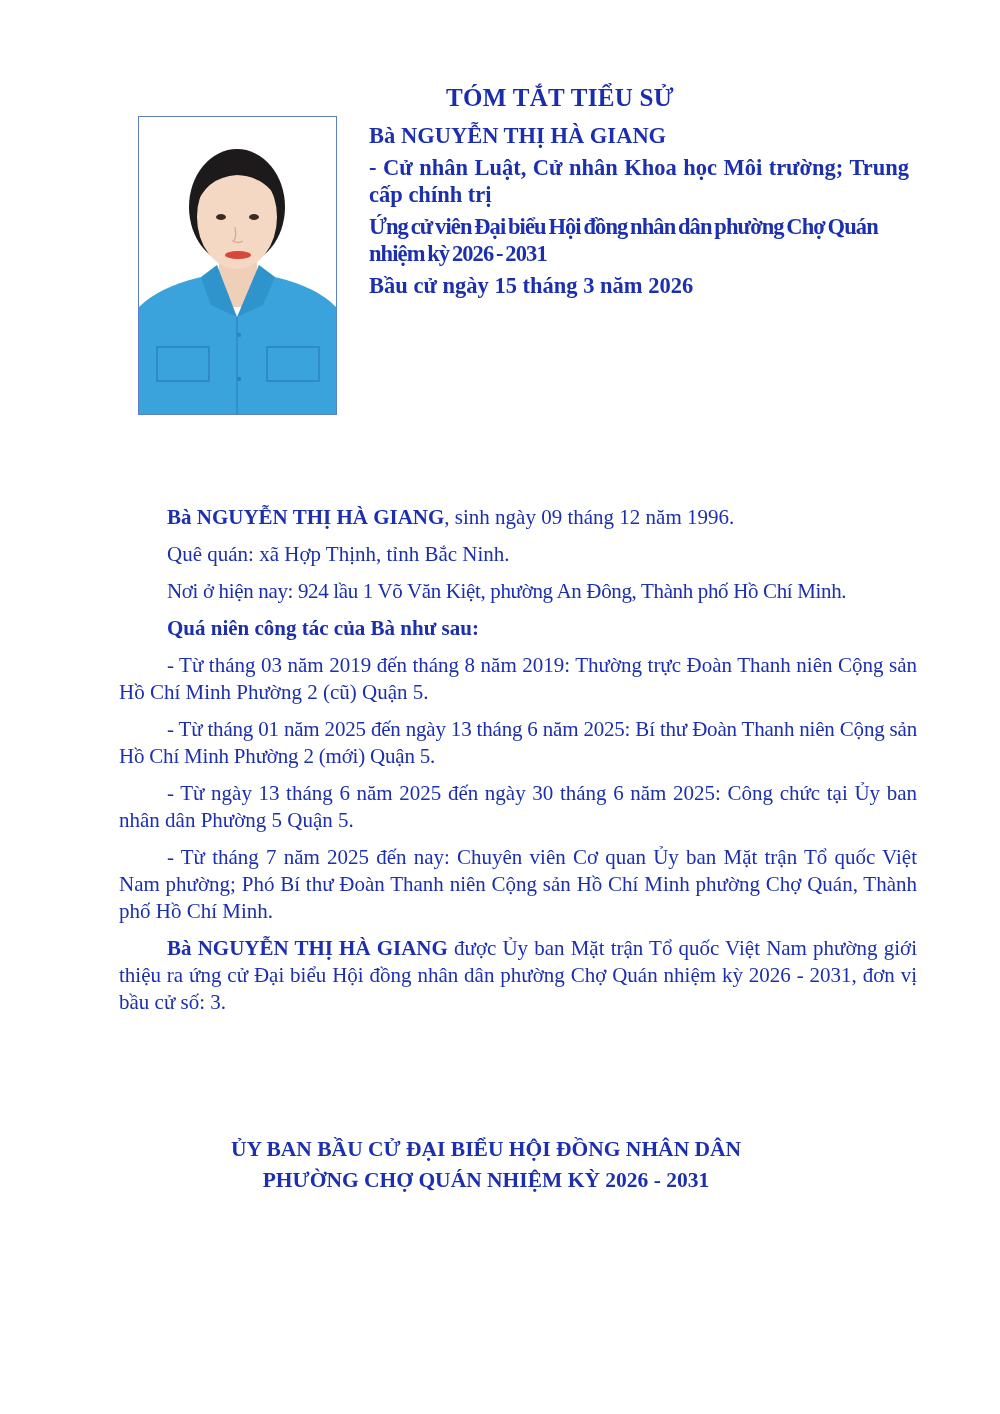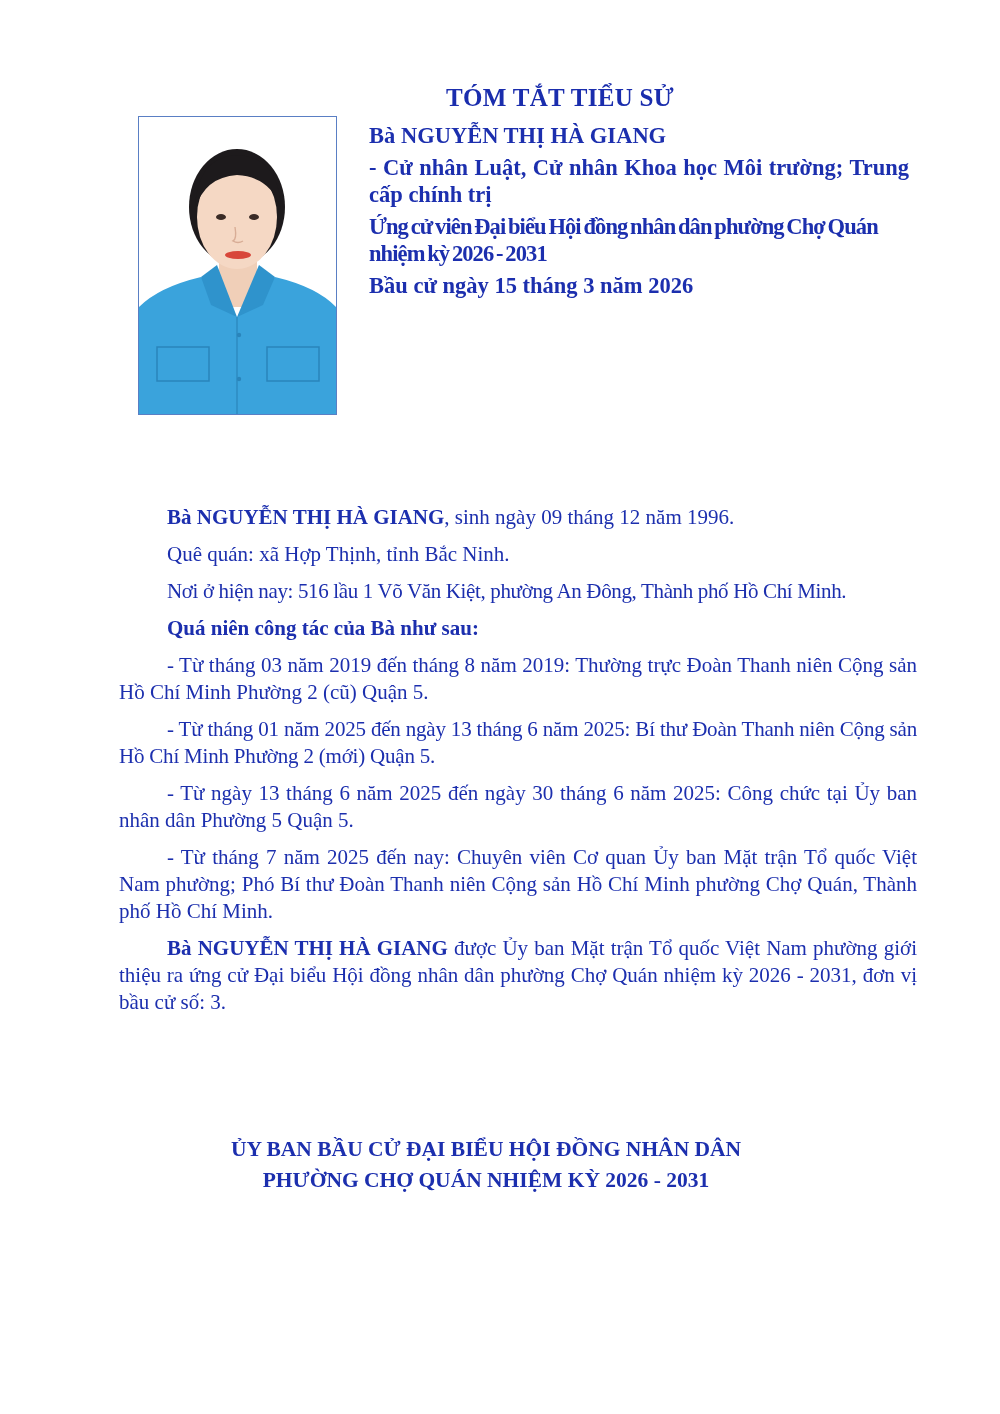--- a/index.html
+++ b/index.html
@@ -136,21 +136,21 @@
   <div class="header-block">
     <div class="hb-line">Bà NGUYỄN THỊ HÀ GIANG</div>
     <div class="hb-line justify">- Cử nhân Luật, Cử nhân Khoa học Môi trường; Trung cấp chính trị</div>
     <div class="hb-line condensed">Ứng cử viên Đại biểu Hội đồng nhân dân phường Chợ Quán nhiệm kỳ 2026 - 2031</div>
     <div class="hb-line">Bầu cử ngày 15 tháng 3 năm 2026</div>
   </div>
 
   <div class="body-block">
     <p><span class="b">Bà NGUYỄN THỊ HÀ GIANG</span><span>, sinh ngày 09 tháng 12 năm 1996.</span></p>
     <p>Quê quán: xã Hợp Thịnh, tỉnh Bắc Ninh.</p>
-    <p style="letter-spacing:-0.35px;">Nơi ở hiện nay: 516 lầu 1 Võ Văn Kiệt, phường An Đông, Thành phố Hồ Chí Minh.</p>
+    <p style="letter-spacing:-0.35px;">Nơi ở hiện nay: 924 lầu 1 Võ Văn Kiệt, phường An Đông, Thành phố Hồ Chí Minh.</p>
     <p class="b">Quá niên công tác của Bà như sau:</p>
     <p>- Từ tháng 03 năm 2019 đến tháng 8 năm 2019: Thường trực Đoàn Thanh niên Cộng sản Hồ Chí Minh Phường 2 (cũ) Quận 5.</p>
     <p style="letter-spacing:-0.2px;">- Từ tháng 01 năm 2025 đến ngày 13 tháng 6 năm 2025: Bí thư Đoàn Thanh niên Cộng sản Hồ Chí Minh Phường 2 (mới) Quận 5.</p>
     <p>- Từ ngày 13 tháng 6 năm 2025 đến ngày 30 tháng 6 năm 2025: Công chức tại Ủy ban nhân dân Phường 5 Quận 5.</p>
     <p>- Từ tháng 7 năm 2025 đến nay: Chuyên viên Cơ quan Ủy ban Mặt trận Tổ quốc Việt Nam phường; Phó Bí thư Đoàn Thanh niên Cộng sản Hồ Chí Minh phường Chợ Quán, Thành phố Hồ Chí Minh.</p>
     <p><span class="b">Bà NGUYỄN THỊ HÀ GIANG</span><span> được Ủy ban Mặt trận Tổ quốc Việt Nam phường giới thiệu ra ứng cử Đại biểu Hội đồng nhân dân phường Chợ Quán nhiệm kỳ 2026 - 2031, đơn vị bầu cử số: 3.</span></p>
   </div>
 
   <div class="footer">
     <div>ỦY BAN BẦU CỬ ĐẠI BIỂU HỘI ĐỒNG NHÂN DÂN</div>

